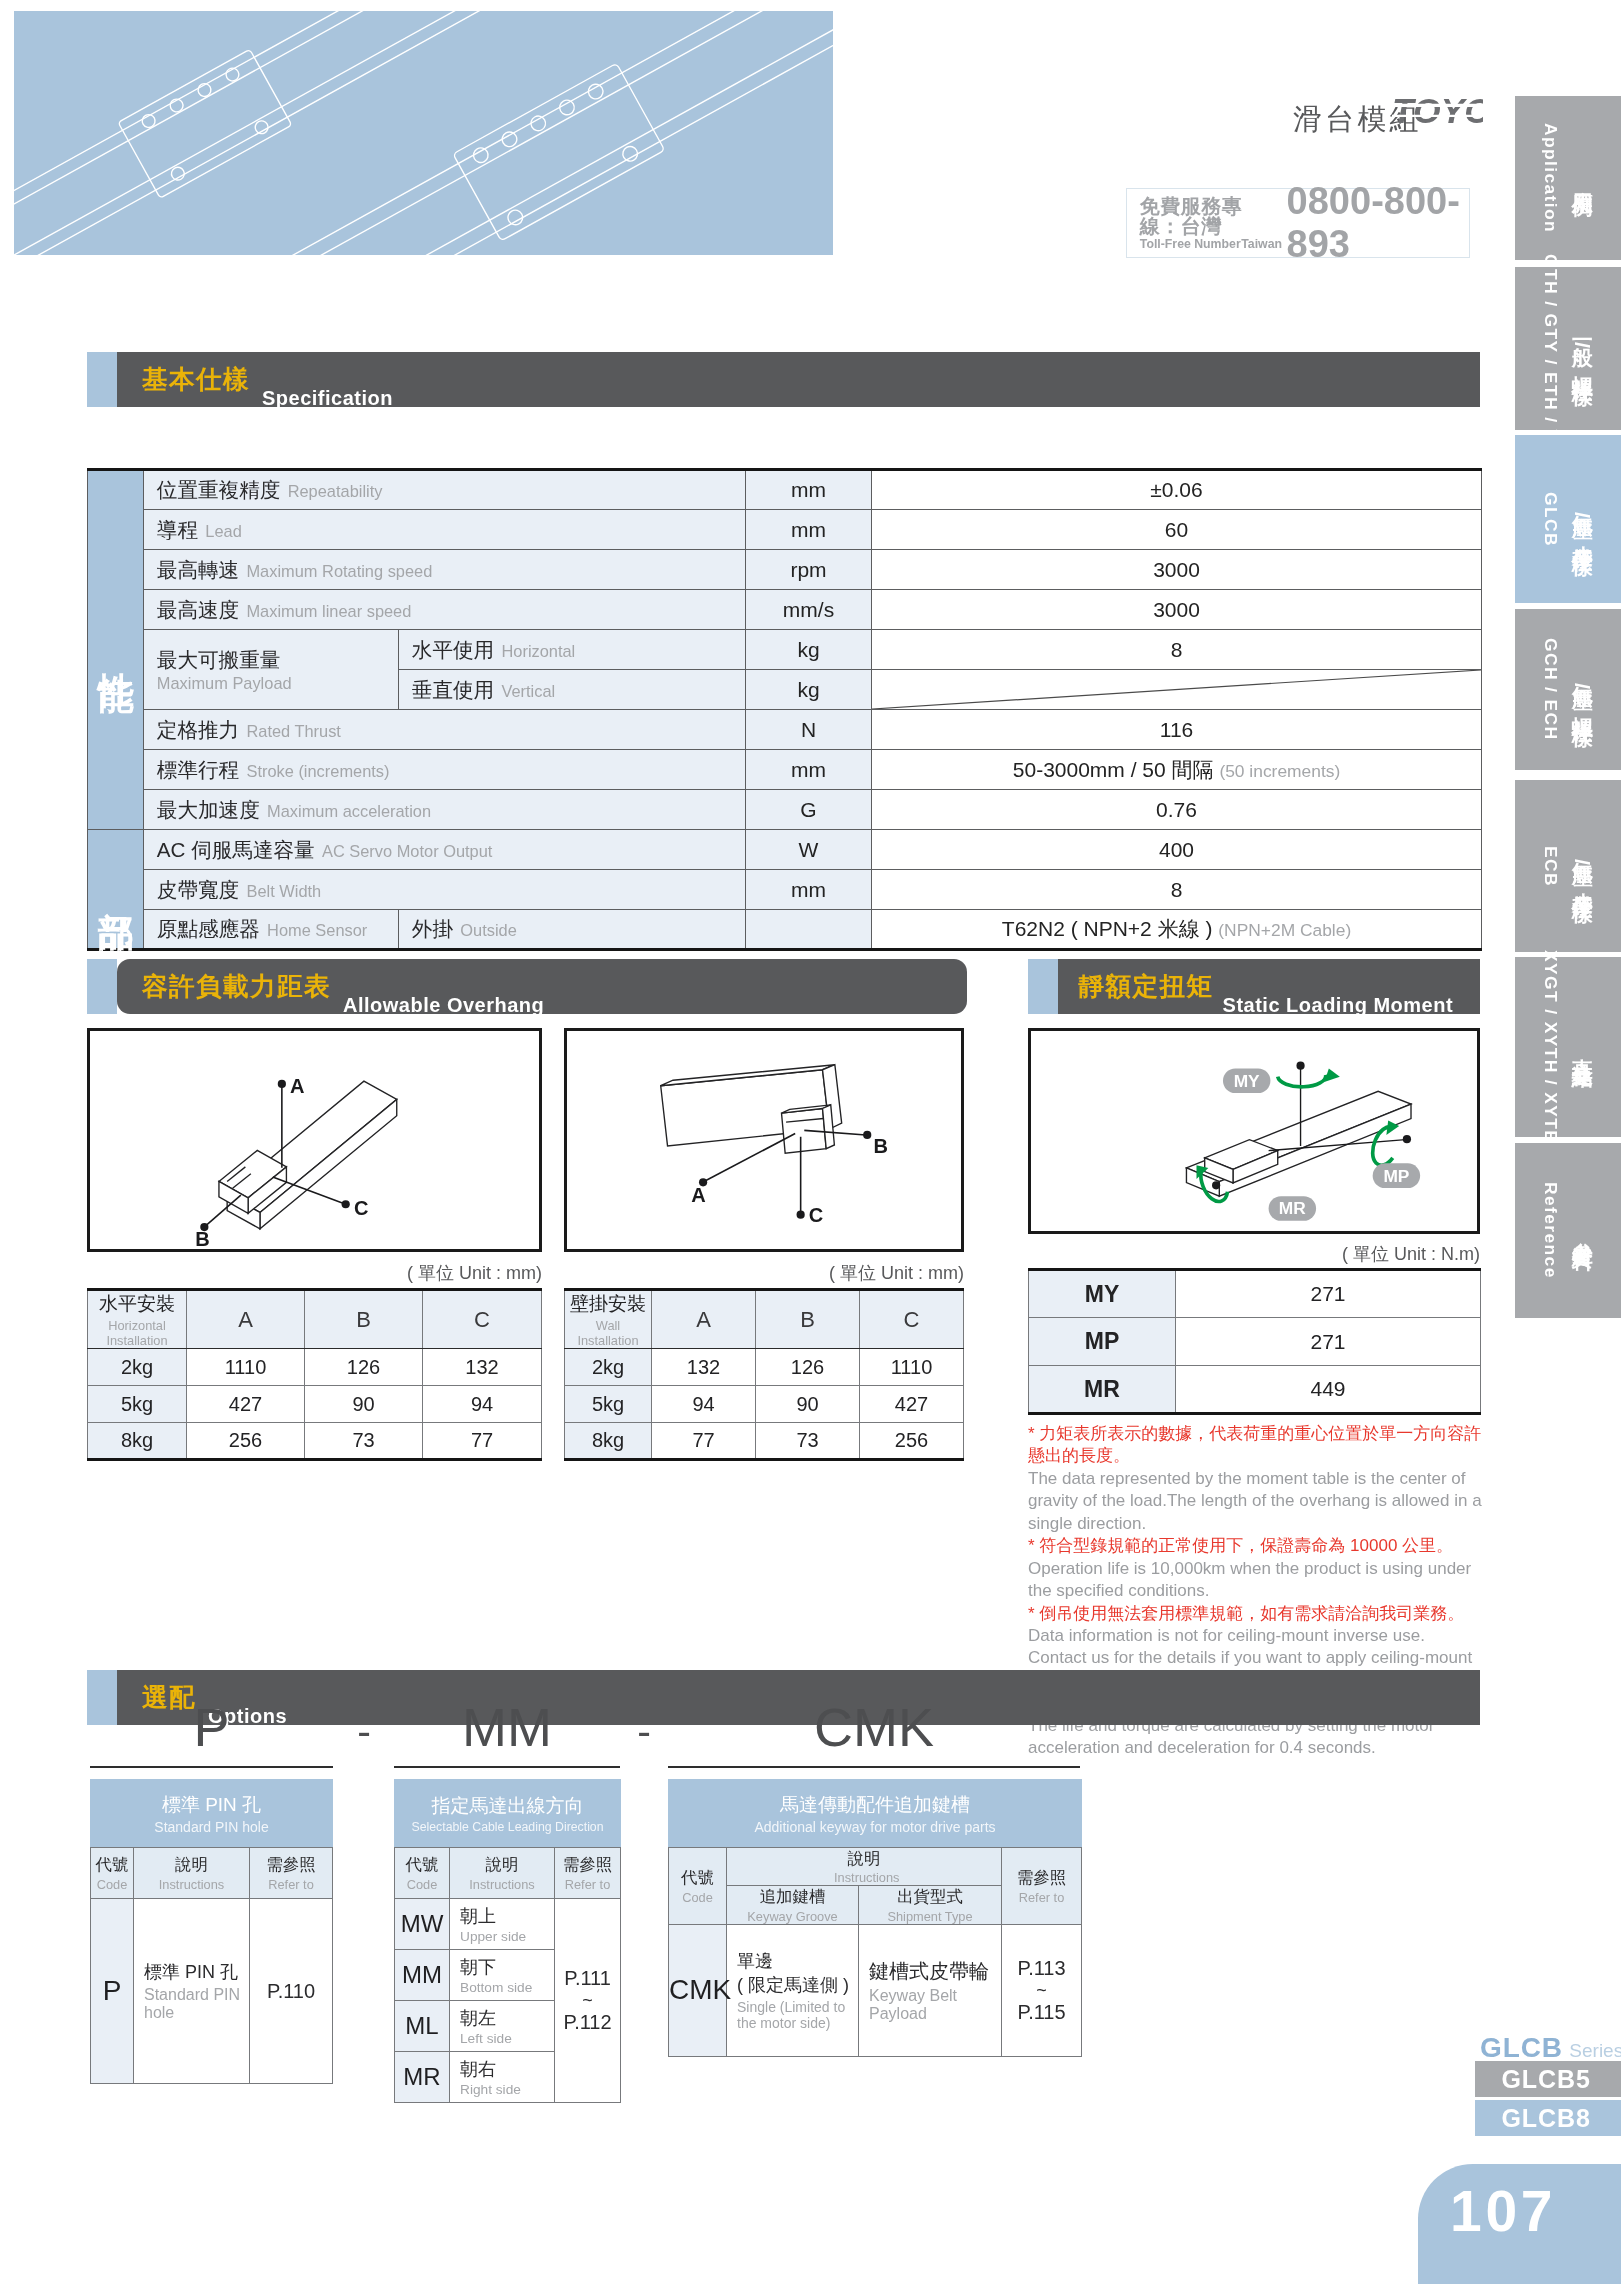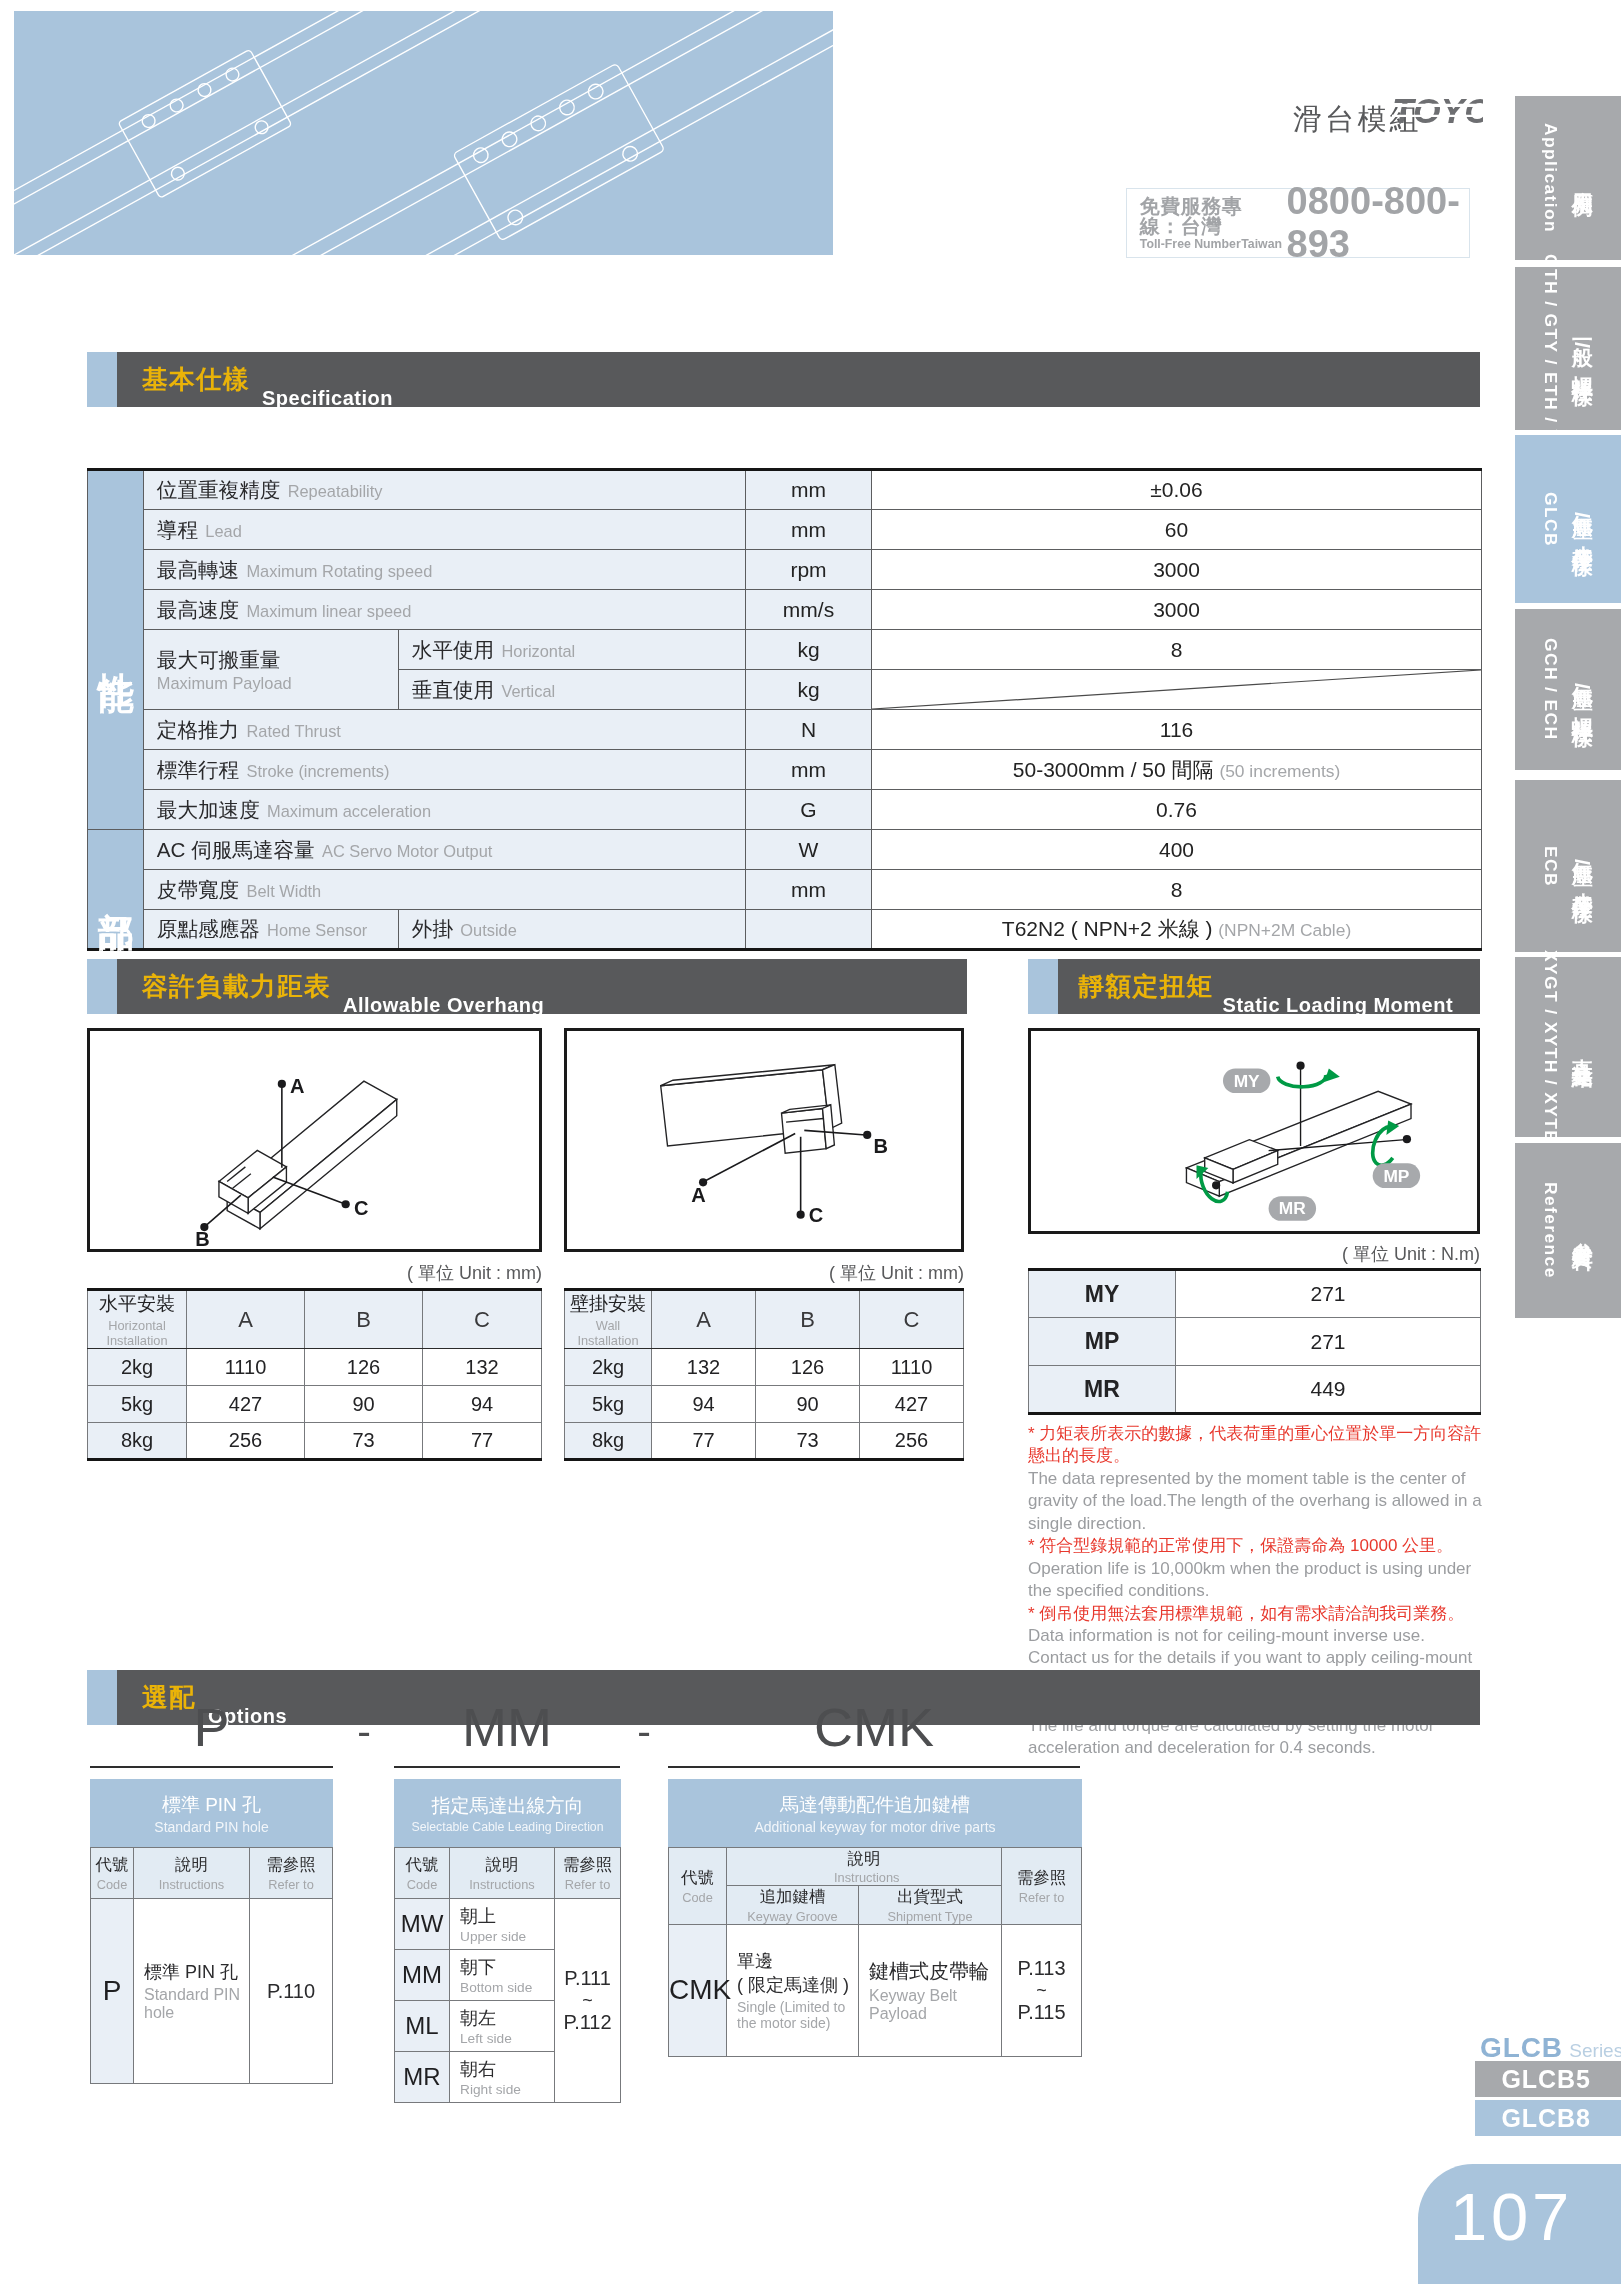--- a/index.html
+++ b/index.html
@@ -103,21 +103,21 @@
   .opt-table td.ref{background:#fff;font-size:20px;color:#2b2b2d;}
   .opt-table td.ref .tilde{display:block;font-size:18px;}
 
   
   #glcb-series{left:1480px;top:2032px;white-space:nowrap;}
   #glcb-series .g1{font-size:28px;font-weight:700;color:#8fb3d4;letter-spacing:0.9px;}
   #glcb-series .g2{font-size:19px;color:#b9cfe2;margin-left:6.4px;}
   .model-bar{left:1475px;width:146px;height:36px;display:flex;align-items:center;padding-left:26.5px;
              box-sizing:border-box;color:#fff;font-size:25px;font-weight:700;letter-spacing:0.9px;}
   #page-box{left:1418px;top:2164px;width:203px;height:120px;background:#a9c4dc;border-radius:55px 0 0 0;}
-  #page-num{left:1450px;top:2178px;font-size:67px;font-weight:400;color:#fff;letter-spacing:3.7px;}
+  #page-num{left:1450px;top:2178px;font-size:57px;font-weight:700;color:#fff;letter-spacing:3.7px;}
 
   svg text{font-family:"Liberation Sans","DejaVu Sans",sans-serif;}
   .diag-label{font-size:44px;font-weight:700;fill:#1a1a1c;}
 </style>
 </head>
 <body>
 
 <div id="page">
 
   <div class="abs" id="illustration">
@@ -294,21 +294,21 @@
     <tr>
       <td class="l"><span class="zh">原點感應器</span><span class="en">Home Sensor</span></td>
       <td class="s"><span class="zh">外掛</span><span class="en">Outside</span></td>
       <td class="u"></td>
       <td class="v"><span>T62N2 ( NPN+2 米線 )</span> <span class="sub">(NPN+2M Cable)</span></td>
     </tr>
   </tbody>
     </table>
 
   <div class="abs sec-sq" style="left:87px;top:959px;"></div>
-  <div class="abs sec-bar" style="left:117px;top:959px;width:850px;">
+  <div class="abs sec-bar" style="left:117px;top:959px;width:850px;border-radius:13px;">
     <span class="sb-zh">容許負載力距表</span>
     <span class="sb-en">Allowable Overhang</span>
   </div>
   <div class="abs sec-sq" style="left:1028px;top:959px;"></div>
   <div class="abs sec-bar" style="left:1058px;top:959px;width:422px;padding-left:20.6px;">
     <span class="sb-zh">靜額定扭矩</span>
     <span class="sb-en" style="margin-left:9px;">Static Loading Moment</span>
   </div>
 
   <div class="abs oh-box" style="left:87px;top:1028px;width:455px;height:224px;">

